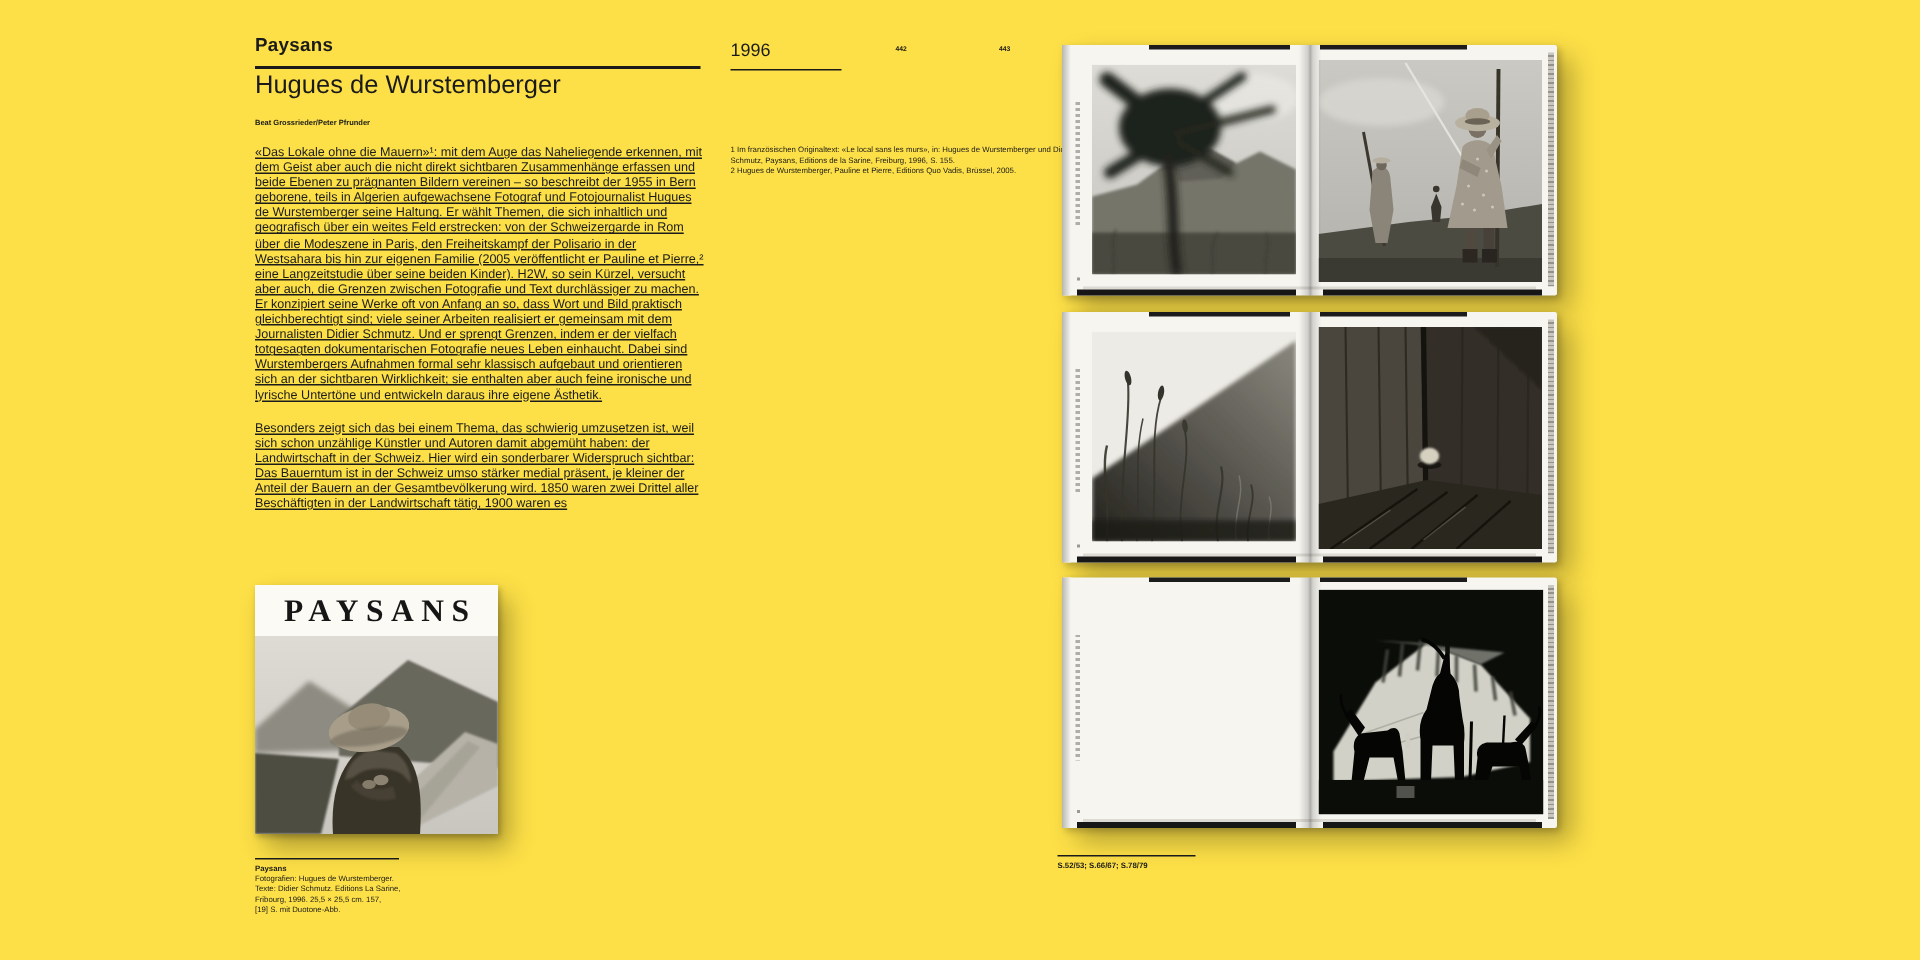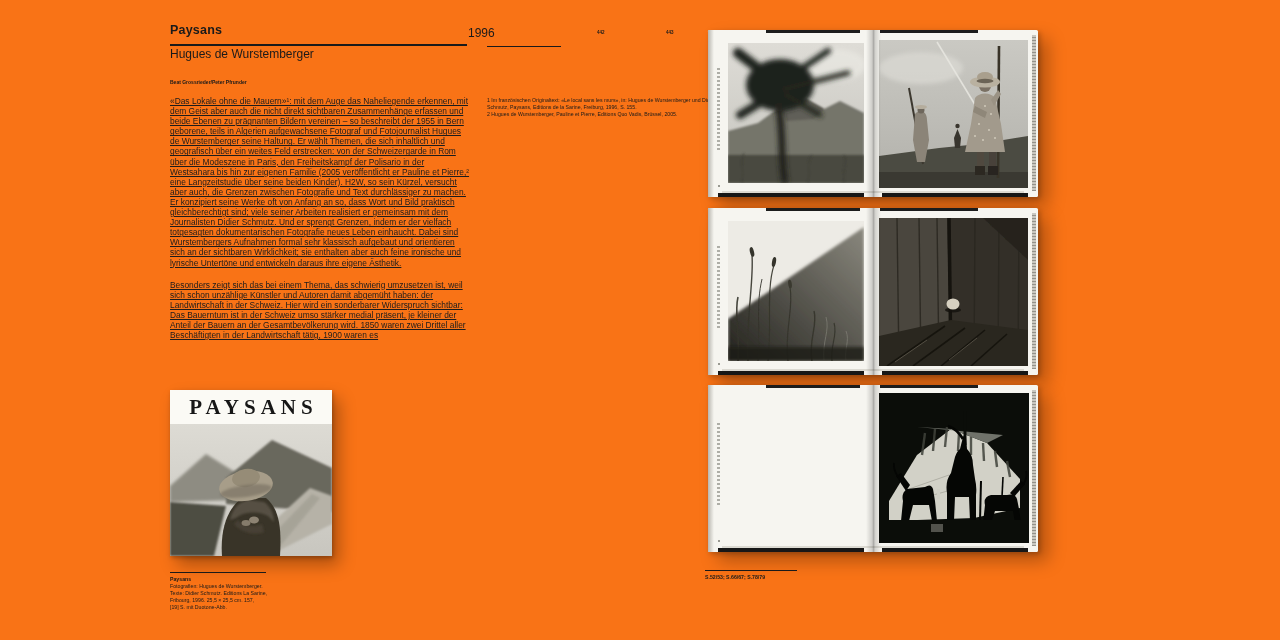--- a/index.html
+++ b/index.html
@@ -1,25 +1,25 @@
 <!DOCTYPE html>
 <html><head>
 <meta charset="utf-8">
 <style>
   html,body{margin:0;padding:0;background:#ffffff;}
-  #canvas{position:relative;width:1280px;height:640px;background:#f97316;overflow:hidden;
+  #canvas{position:relative;width:1280px;height:640px;background:#fde047;overflow:hidden;
           font-family:"Liberation Sans","DejaVu Sans",sans-serif;color:#1a1a1a;}
 
   .abs{position:absolute;}
 
   
   #article-title{left:170px;top:23px;font-size:12.5px;font-weight:bold;letter-spacing:.2px;}
   #rule-title{left:170px;top:44px;width:297px;height:1.5px;background:#1a1a1a;}
-  #article-subtitle{left:170px;top:47px;font-size:12px;}
-  #year-label{left:468px;top:26px;font-size:12px;}
+  #article-subtitle{left:170px;top:47px;font-size:17px;}
+  #year-label{left:487px;top:26px;font-size:12px;}
   #rule-year{left:487px;top:46px;width:74px;height:1.2px;background:#1a1a1a;}
 
   .tiny{transform:scale(.5);transform-origin:0 0;line-height:1.32;}
   #byline-wrap{left:170px;top:79px;width:420px;height:10px;}
   #byline-wrap .tiny{font-size:10px;font-weight:bold;width:200%;}
 
   #pn-left-wrap{left:597px;top:30px;width:40px;height:8px;}
   #pn-right-wrap{left:666px;top:30px;width:40px;height:8px;}
   .pn{font-size:9px;font-weight:bold;}
 

